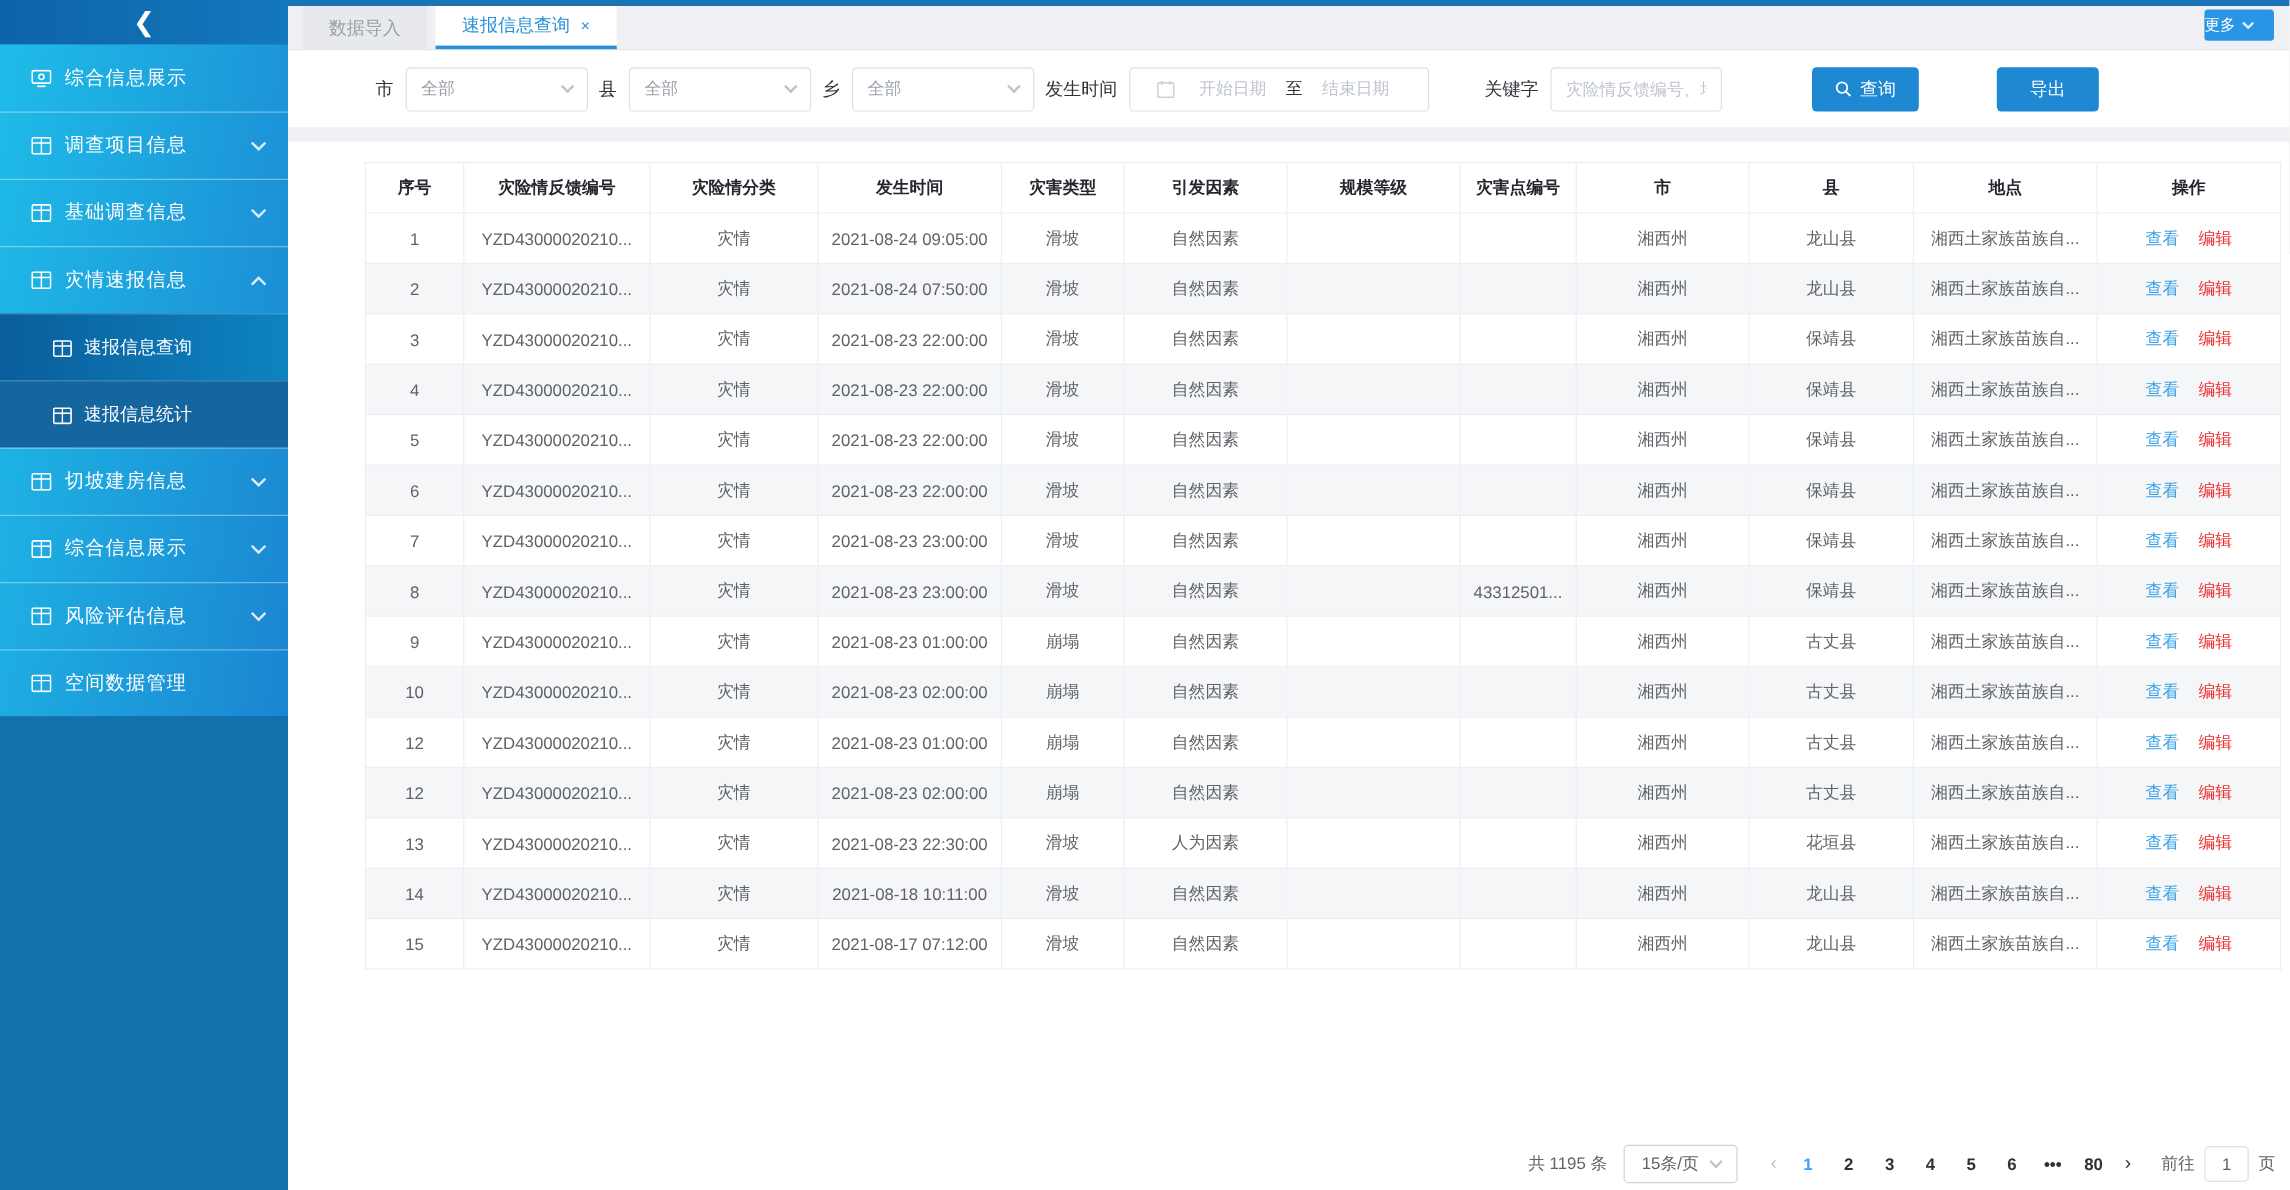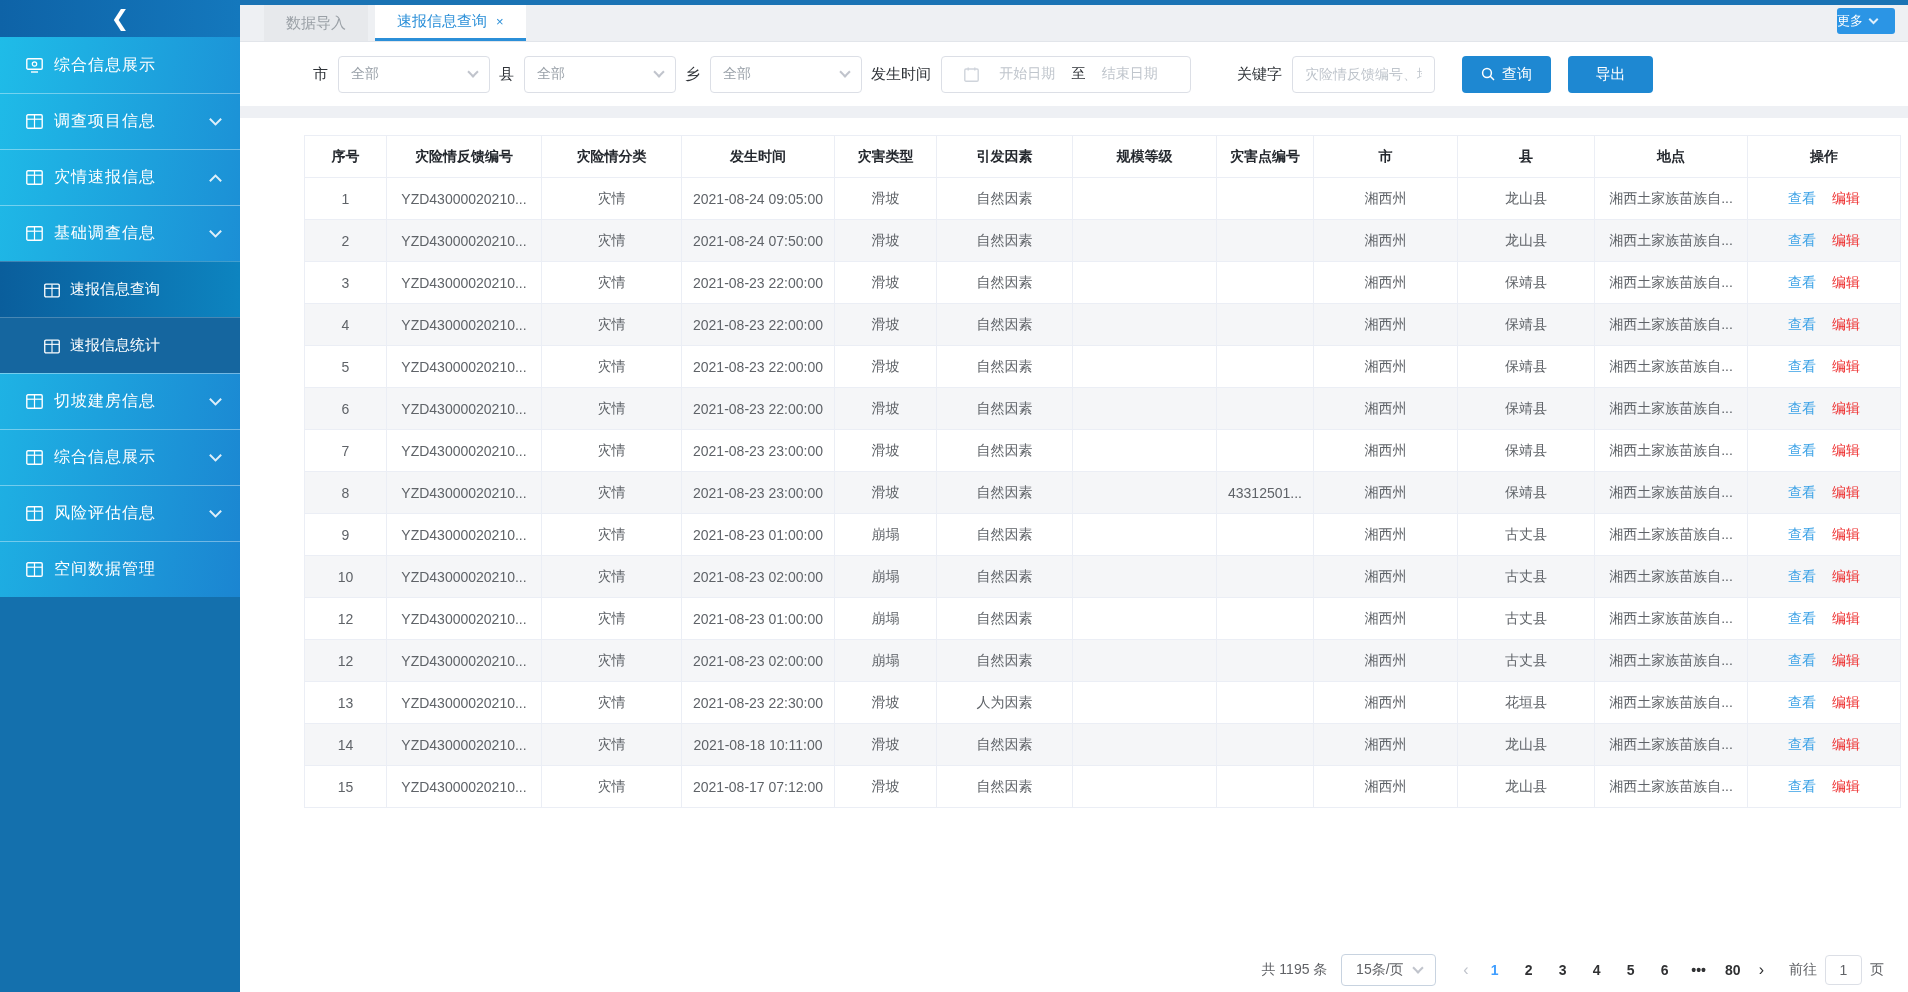--- a/index.html
+++ b/index.html
@@ -25,21 +25,21 @@
   .chev { width:9px; height:9px; border-right:2px solid rgba(255,255,255,.85);
     border-bottom:2px solid rgba(255,255,255,.85); display:inline-block; flex:none; }
   .chev.down { transform:rotate(45deg); margin-top:-4px; }
   .chev.up   { transform:rotate(-135deg); margin-top:5px; }
 
   
   .main { flex:1; display:flex; flex-direction:column; position:relative; min-width:0; }
   .topstrip { height:5px; flex:none; background:#1a73b4; }
 
   .tabbar { height:37px; flex:none; background:#eef0f3; border-bottom:1px solid #e2e5ea;
-    display:flex; align-items:stretch; padding-left:24px; }
+    display:flex; align-items:stretch; padding-left:12px; }
   .tab { display:flex; align-items:center; padding:0 22px; font-size:15px; color:#9aa0a6;
     background:#e7e9ec; margin-right:7px; cursor:pointer; white-space:nowrap; }
   .tab.active { background:#ffffff; color:var(--tab-accent); border-bottom:3px solid var(--tab-accent); padding-bottom:0; }
   .tab .tab-close { margin-left:9px; font-size:13px; color:var(--tab-accent); }
   .more-btn { position:absolute; top:8px; right:13px; width:58px; height:26px; border:none; border-radius:3px;
     background:var(--more-bg); color:#fff; font-size:13px; display:flex; align-items:center; justify-content:flex-start;
     gap:7px; cursor:pointer; font-family:inherit; }
   .more-btn .chev { width:7px; height:7px; }
 
   .filterbar { height:64px; flex:none; background:#fff; display:flex; align-items:center;
@@ -51,38 +51,38 @@
   .sel .chev, .pagesize .chev { border-color:#c0c4cc; width:8px; height:8px; }
   .daterange { width:250px; height:37px; border:1px solid #dcdfe6; border-radius:4px; background:#fff;
     display:flex; align-items:center; padding:0 22px; font-size:14px; margin-right:46px; }
   .daterange .cal { width:15px; height:15px; margin-right:10px; flex:none; display:inline-flex; }
   .dr-start,.dr-end { flex:1; color:#bfc5cc; text-align:center; }
   .dr-sep { color:#2f3338; padding:0 6px; }
   .kw-input { width:143px; height:37px; border:1px solid #dcdfe6; border-radius:4px; padding:0 12px;
     font-size:14px; color:#606266; font-family:inherit; margin-right:27px; }
   .kw-input::placeholder { color:#bfc5cc; }
   .btn { height:37px; border:none; border-radius:4px; background:var(--btn-bg); color:#fff; font-size:15px;
-    display:flex; align-items:center; justify-content:center; gap:7px; cursor:pointer; font-family:inherit; }
+    display:flex; align-items:center; justify-content:center; gap:7px; cursor:pointer; font-family:inherit;margin-left:48px; }
   .btn-search { width:89px; margin-right:17px; }
   .btn-export { width:85px; }
   .s-icon { width:14px; height:14px; display:inline-flex; }
 
   .gray-gap { height:12px; flex:none; background:#eef0f4; }
   .card { flex:1; background:#fff; position:relative;padding-left:16px; }
 
   table { margin:17px 0 0 48px; width:1596px; border-collapse:collapse; table-layout:fixed;
     font-size:14px; color:#5f6368; }
   th,td { border:1px solid #ebeef5; height:42px; text-align:center;
     overflow:hidden; white-space:nowrap; text-overflow:ellipsis; padding:0 4px; }
   th { color:#24282e; font-weight:bold; background:#fff; }
   tbody tr:nth-child(even) td { background:#f5f6f8; }
   .link-view { color:var(--view-c); cursor:pointer; margin:0 8px; text-decoration:none; }
   .link-edit { color:var(--edit-c); cursor:pointer; margin:0 8px; text-decoration:none; }
 
-  .pagination { position:absolute; right:24px; bottom:6px; height:32px; display:flex; align-items:center;
+  .pagination { position:absolute; right:12px; bottom:6px; height:32px; display:flex; align-items:center;
     font-size:14px; color:#606266; }
   .pg-total { margin-right:14px; }
   .pagesize { width:95px; height:32px; border:1px solid #c8d3e0; border-radius:4px; display:flex;
     align-items:center; justify-content:center; gap:10px; cursor:pointer; margin-right:18px; background:#fff; }
   .pg-arrow { font-size:16px; padding:0 9px; cursor:pointer; color:#303133; }
   .pg-arrow.disabled { color:#c0c4cc; }
   .pg-num { min-width:18px; text-align:center; margin:0 8px; font-weight:bold; color:#303133; cursor:pointer; }
   .pg-num.active { color:var(--page-accent); }
   .pg-goto { margin-left:16px; display:flex; align-items:center; gap:8px; }
   .goto-input { width:37px; height:30px; border:1px solid #dcdfe6; border-radius:4px; text-align:center;
@@ -118,33 +118,33 @@
         <span class="chev down"></span>
       </div>
       <div class="menu-item">
         <span class="mi-icon">
           <svg viewBox="0 0 17 15" width="17" height="15">
             <rect x="0.8" y="0.8" width="15.4" height="13.4" rx="1.2" fill="none" stroke="#fff" stroke-width="1.4"></rect>
             <line x1="8.5" y1="1" x2="8.5" y2="14" stroke="#fff" stroke-width="1.2"></line>
             <line x1="1" y1="5.2" x2="16" y2="5.2" stroke="#fff" stroke-width="1.2"></line>
           </svg>
         </span>
+        <span class="mi-label">基础调查信息</span>
+        <span class="chev down"></span>
+      </div>
+      <div class="menu-item">
+        <span class="mi-icon">
+          <svg viewBox="0 0 17 15" width="17" height="15">
+            <rect x="0.8" y="0.8" width="15.4" height="13.4" rx="1.2" fill="none" stroke="#fff" stroke-width="1.4"></rect>
+            <line x1="8.5" y1="1" x2="8.5" y2="14" stroke="#fff" stroke-width="1.2"></line>
+            <line x1="1" y1="5.2" x2="16" y2="5.2" stroke="#fff" stroke-width="1.2"></line>
+          </svg>
+        </span>
         <span class="mi-label">灾情速报信息</span>
         <span class="chev up"></span>
-      </div>
-      <div class="menu-item">
-        <span class="mi-icon">
-          <svg viewBox="0 0 17 15" width="17" height="15">
-            <rect x="0.8" y="0.8" width="15.4" height="13.4" rx="1.2" fill="none" stroke="#fff" stroke-width="1.4"></rect>
-            <line x1="8.5" y1="1" x2="8.5" y2="14" stroke="#fff" stroke-width="1.2"></line>
-            <line x1="1" y1="5.2" x2="16" y2="5.2" stroke="#fff" stroke-width="1.2"></line>
-          </svg>
-        </span>
-        <span class="mi-label">基础调查信息</span>
-        <span class="chev down"></span>
       </div>
       <div class="submenu-item active">
         <span class="mi-icon">
           <svg viewBox="0 0 17 15" width="17" height="15">
             <rect x="0.8" y="0.8" width="15.4" height="13.4" rx="1.2" fill="none" stroke="#fff" stroke-width="1.4"></rect>
             <line x1="8.5" y1="1" x2="8.5" y2="14" stroke="#fff" stroke-width="1.2"></line>
             <line x1="1" y1="5.2" x2="16" y2="5.2" stroke="#fff" stroke-width="1.2"></line>
           </svg>
         </span>
         <span class="mi-label">速报信息查询</span>

